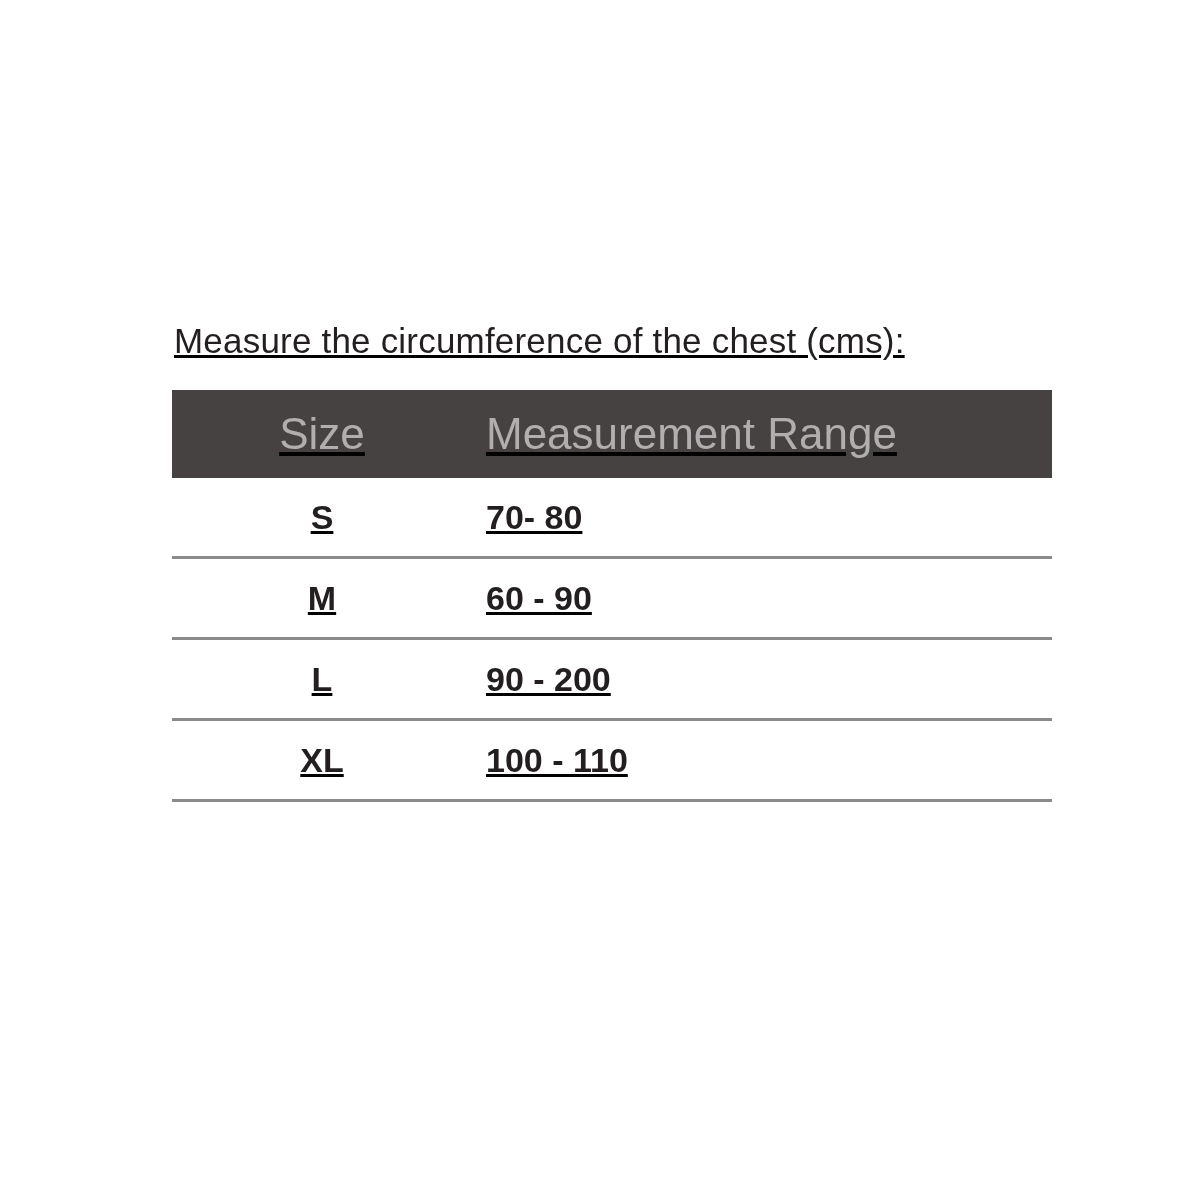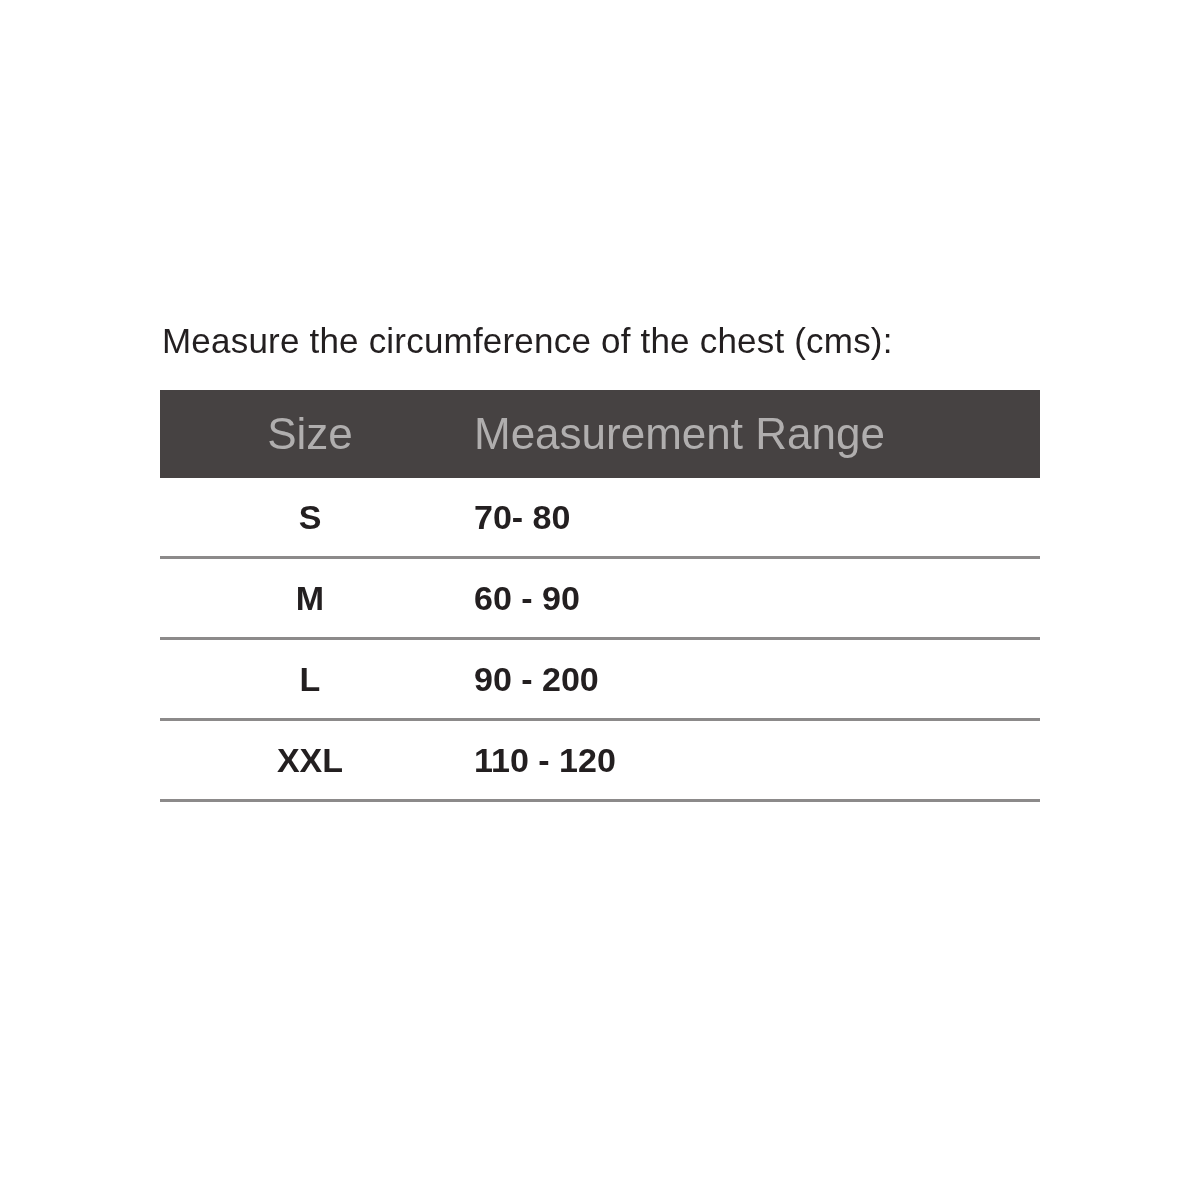--- a/index.html
+++ b/index.html
@@ -14,23 +14,24 @@
     overflow: hidden;
   }
   .page {
     position: relative;
     width: 1200px;
     height: 1200px;
     box-sizing: border-box;
   }
   .sizechart {
     position: absolute;
-    left: 160px;
+    left: 172px;
     top: 320px;
     width: 866px;
+    text-decoration: underline;
   }
   .caption {
     font-size: 35px;
     font-weight: 400;
     color: #231f20;
     letter-spacing: 0.2px;
     line-height: 1.2;
     margin: 0 0 28px 2px;
     white-space: nowrap;
   }
@@ -107,20 +108,20 @@
         </tr>
         <tr>
           <td class="cell-size">M</td>
           <td class="cell-range">60 - 90</td>
         </tr>
         <tr>
           <td class="cell-size">L</td>
           <td class="cell-range">90 - 200</td>
         </tr>
         <tr>
-          <td class="cell-size">XXL</td>
-          <td class="cell-range">110 - 120</td>
+          <td class="cell-size">XL</td>
+          <td class="cell-range">100 - 110</td>
         </tr>
       </tbody>
     </table>
 
   </div>
 </div>
 
 </body></html>

